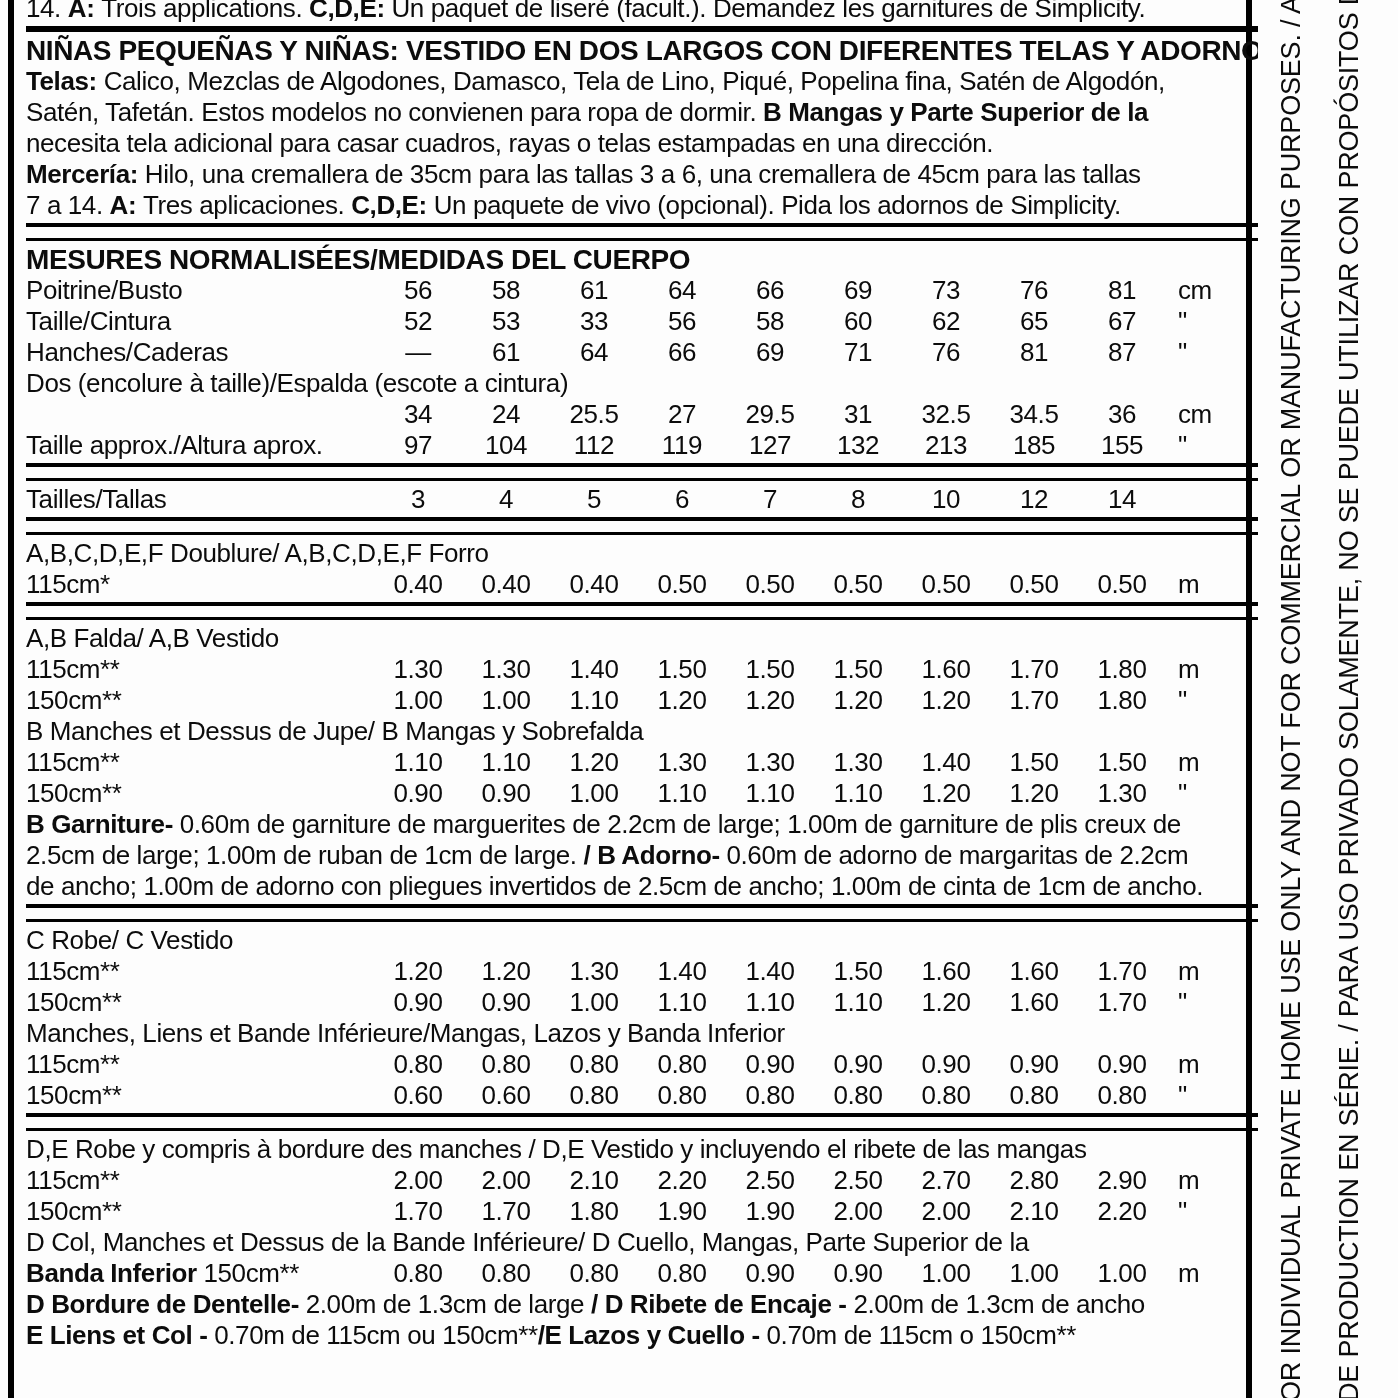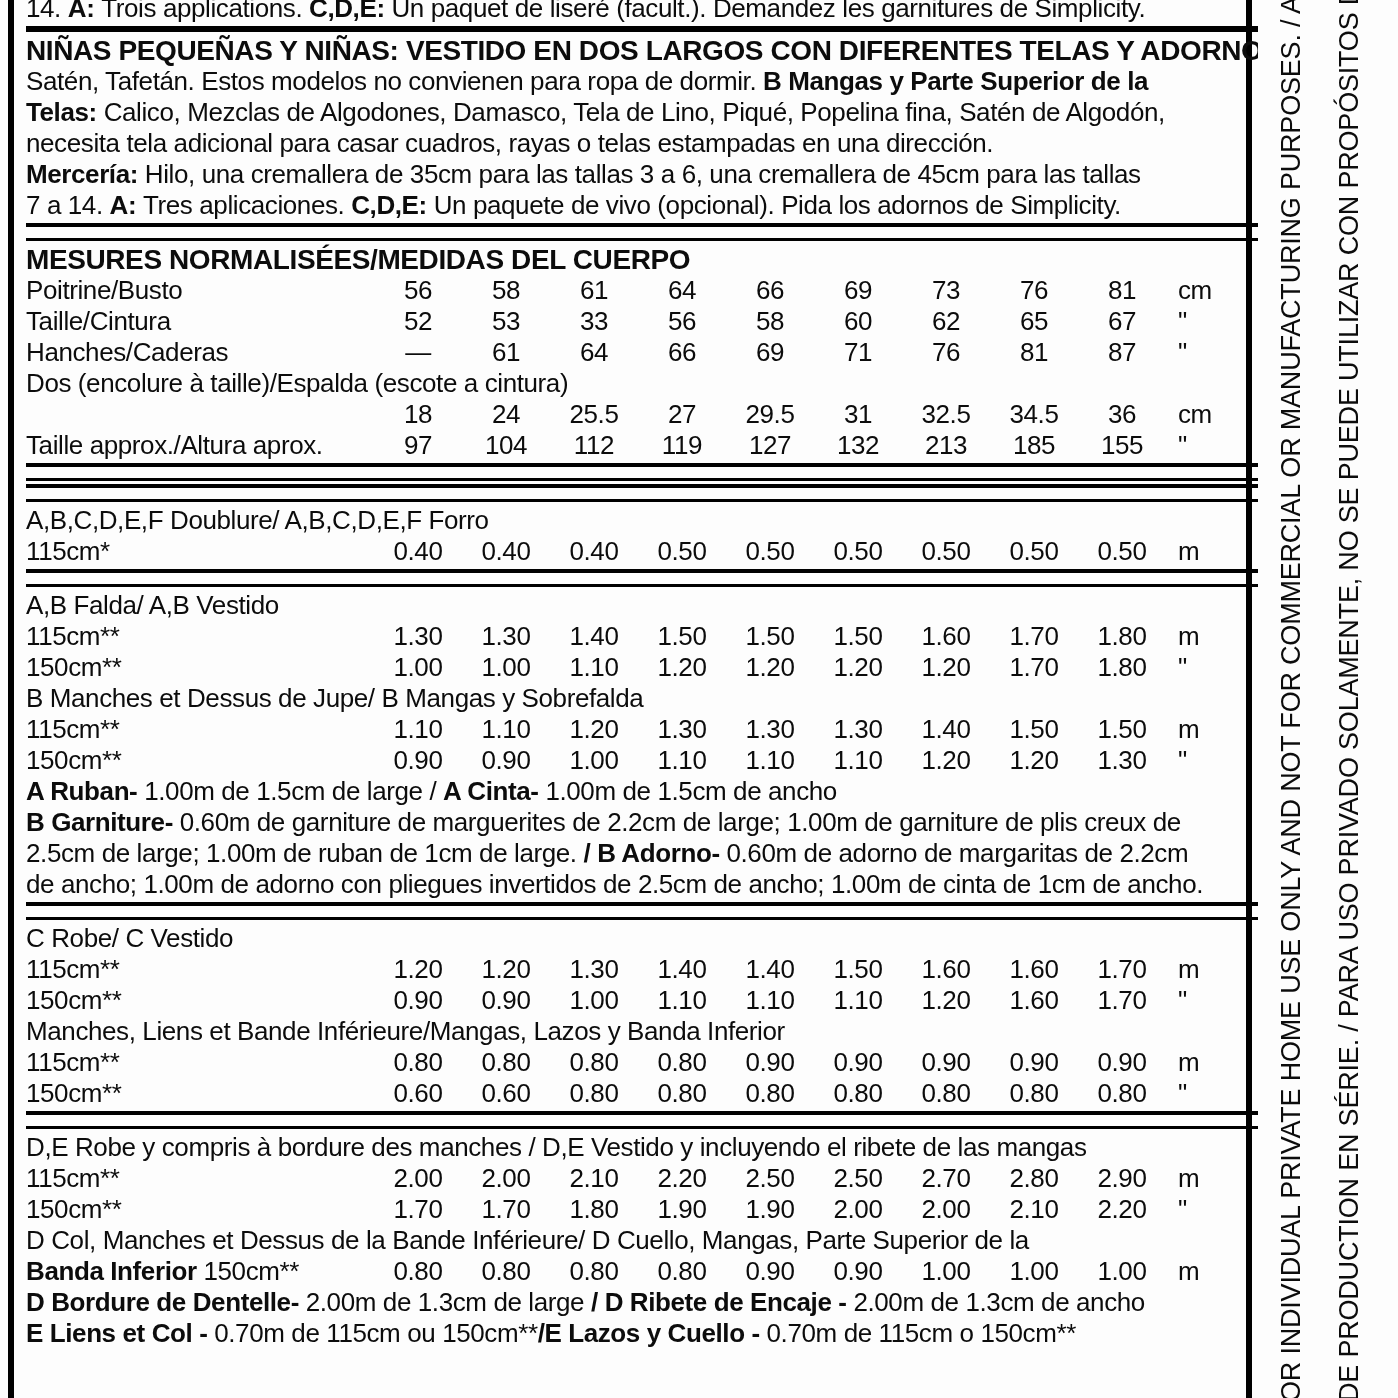--- a/index.html
+++ b/index.html
@@ -38,22 +38,22 @@
 <div class="vbar l"></div>
 <div class="vbar r"></div>
 
 <div class="main">
 
   <div class="topline"><span>14. </span><span class="b">A: </span><span>Trois applications. </span><span class="b">C,D,E: </span><span>Un paquet de liseré (facult.). Demandez les garnitures de Simplicity.</span></div>
   <div class="hr1"></div>
 
   <section>
     <div class="title">NIÑAS PEQUEÑAS Y NIÑAS: VESTIDO EN DOS LARGOS CON DIFERENTES TELAS Y ADORNOS</div>
+    <div class="line"><span class="b">Telas: </span><span>Calico, Mezclas de Algodones, Damasco, Tela de Lino, Piqué, Popelina fina, Satén de Algodón,</span></div>
     <div class="line"><span>Satén, Tafetán. Estos modelos no convienen para ropa de dormir. </span><span class="b">B Mangas y Parte Superior de la</span></div>
-    <div class="line"><span class="b">Telas: </span><span>Calico, Mezclas de Algodones, Damasco, Tela de Lino, Piqué, Popelina fina, Satén de Algodón,</span></div>
     <div class="line"><span>necesita tela adicional para casar cuadros, rayas o telas estampadas en una dirección.</span></div>
     <div class="line"><span class="b">Mercería: </span><span>Hilo, una cremallera de 35cm para las tallas 3 a 6, una cremallera de 45cm para las tallas</span></div>
     <div class="line"><span>7 a 14. </span><span class="b">A: </span><span>Tres aplicaciones. </span><span class="b">C,D,E: </span><span>Un paquete de vivo (opcional). Pida los adornos de Simplicity.</span></div>
   </section>
 
   <div class="hr2"></div>
 
   <section>
     <div class="title">MESURES NORMALISÉES/MEDIDAS DEL CUERPO</div>
     <div class="trow">
@@ -91,21 +91,21 @@
         <div class="cell val">69</div>
         <div class="cell val">71</div>
         <div class="cell val">76</div>
         <div class="cell val">81</div>
         <div class="cell val">87</div>
         <div class="cell unit">"</div>
       </div>
     <div class="hdr">Dos (encolure à taille)/Espalda (escote a cintura)</div>
     <div class="trow">
         <div class="cell lbl"></div>
-        <div class="cell val">18</div>
+        <div class="cell val">34</div>
         <div class="cell val">24</div>
         <div class="cell val">25.5</div>
         <div class="cell val">27</div>
         <div class="cell val">29.5</div>
         <div class="cell val">31</div>
         <div class="cell val">32.5</div>
         <div class="cell val">34.5</div>
         <div class="cell val">36</div>
         <div class="cell unit">cm</div>
       </div>
@@ -119,20 +119,33 @@
         <div class="cell val">132</div>
         <div class="cell val">213</div>
         <div class="cell val">185</div>
         <div class="cell val">155</div>
         <div class="cell unit">"</div>
       </div>
   </section>
 
   <div class="hr2"></div>
 
+  <div class="trow">
+      <div class="cell lbl b">Tailles/Tallas</div>
+      <div class="cell val">3</div>
+      <div class="cell val">4</div>
+      <div class="cell val">5</div>
+      <div class="cell val">6</div>
+      <div class="cell val">7</div>
+      <div class="cell val">8</div>
+      <div class="cell val">10</div>
+      <div class="cell val">12</div>
+      <div class="cell val">14</div>
+      <div class="cell unit"></div>
+    </div>
 
   <div class="hr2"></div>
 
   <section>
     <div class="hdr">A,B,C,D,E,F Doublure/ A,B,C,D,E,F Forro</div>
     <div class="trow">
         <div class="cell lbl">115cm*</div>
         <div class="cell val">0.40</div>
         <div class="cell val">0.40</div>
         <div class="cell val">0.40</div>
@@ -199,21 +212,20 @@
         <div class="cell val">1.10</div>
         <div class="cell val">1.10</div>
         <div class="cell val">1.20</div>
         <div class="cell val">1.20</div>
         <div class="cell val">1.30</div>
         <div class="cell unit">"</div>
       </div>
   </section>
 
   <section>
-    <div class="line"><span class="b">A Ruban- </span><span>1.00m de 1.5cm de large / </span><span class="b">A Cinta- </span><span>1.00m de 1.5cm de ancho</span></div>
     <div class="line"><span class="b">B Garniture- </span><span>0.60m de garniture de marguerites de 2.2cm de large; 1.00m de garniture de plis creux de</span></div>
     <div class="line"><span>2.5cm de large; 1.00m de ruban de 1cm de large. </span><span class="b">/ B Adorno- </span><span>0.60m de adorno de margaritas de 2.2cm</span></div>
     <div class="line"><span>de ancho; 1.00m de adorno con pliegues invertidos de 2.5cm de ancho; 1.00m de cinta de 1cm de ancho.</span></div>
   </section>
 
   <div class="hr2"></div>
 
   <section>
     <div class="hdr">C Robe/ C Vestido</div>
     <div class="trow">

